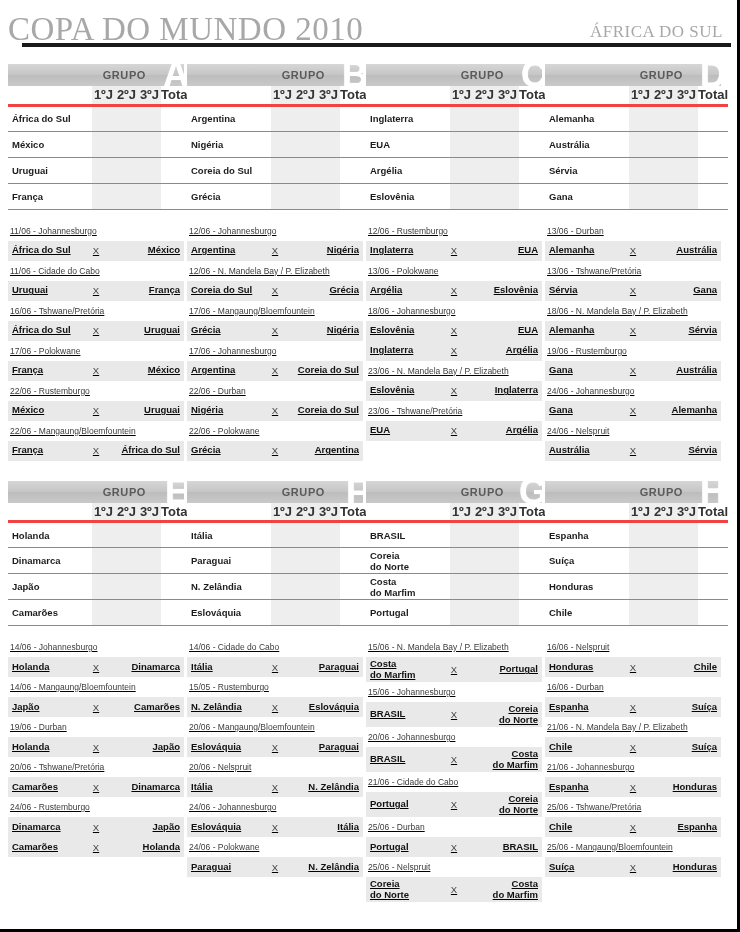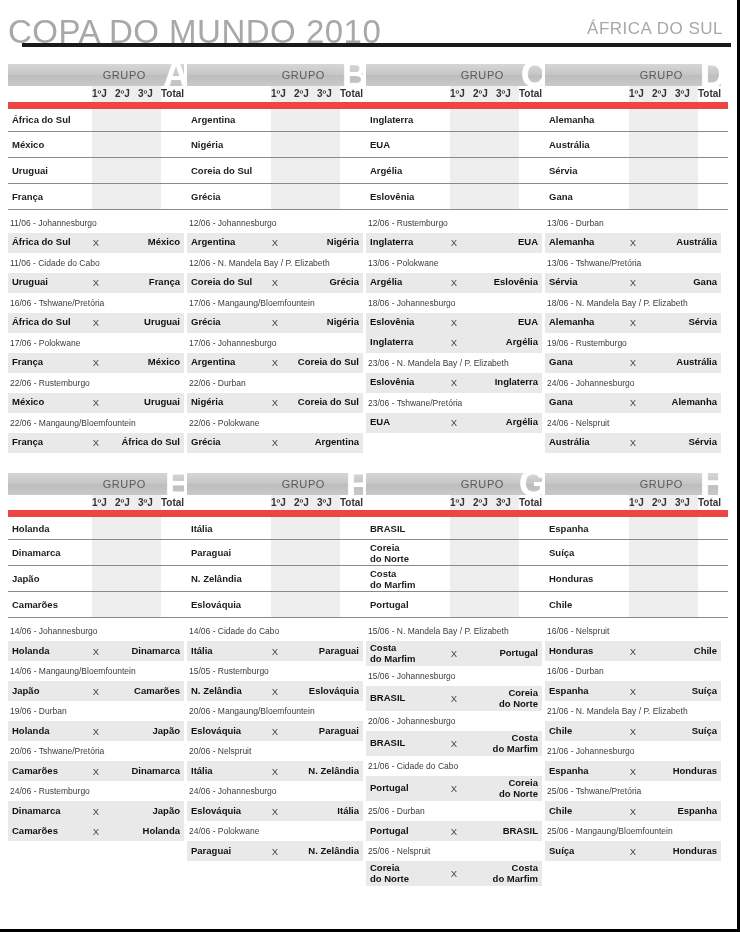--- a/index.html
+++ b/index.html
@@ -18,24 +18,25 @@
     background: #ffffff;
     border-right: 3px solid #000;
     border-bottom: 3px solid #000;
     overflow: hidden;
   }
 
   
   #header {
     position: relative;
     height: 52px;
-    padding: 0 6px 0 8px;
+    padding: 9px 6px 0 8px;
     display: flex;
-    align-items: flex-end;
+    align-items: flex-start;
     justify-content: space-between;
+    font-family: Liberation Serif, serif;
   }
   #title {
     font-size: 33px;
     font-weight: 400;
     letter-spacing: 0.5px;
     color: #a8a8a8;
     line-height: 40px;
     white-space: nowrap;
   }
   #subtitle {
@@ -75,21 +76,21 @@
     position: relative;
     height: 22px;
     background: linear-gradient(to bottom, #d6d6d6 0%, #c6c6c6 48%, #bdbdbd 52%, #c9c9c9 100%);
     display: flex;
     align-items: center;
     justify-content: flex-end;
     padding-right: 38px;
   }
   .group-head .grupo-label {
     font-size: 11px;
-    font-weight: 400;
+    font-weight: 700;
     color: #5a5a5a;
     letter-spacing: 0.6px;
   }
   .group-letter {
     position: absolute;
     right: -4px;
     top: -6px;
     font-size: 36px;
     line-height: 34px;
     font-weight: 700;
@@ -103,48 +104,48 @@
     width: 100%;
     border-collapse: collapse;
     table-layout: fixed;
     background: #fff;
   }
   .standings col.c-team  { width: 84px; }
   .standings col.c-num   { width: 23px; }
   .standings col.c-total { width: 30px; }
 
   .standings th {
-    font-size: 10px;
+    font-size: 13px;
     font-weight: 700;
     color: #333;
-    text-align: left;
+    text-align: center;
     height: 19px;
     vertical-align: middle;
-    border-bottom: 7px solid #ef4444;
+    border-bottom: 3px solid #ef4444;
     background: #fff;
   }
   .standings th.c-shade { background: #eeeeee; }
 
   .standings td {
     height: 26px;
     border-bottom: 1px solid #8a8a8a;
     font-size: 9.5px;
     font-weight: 700;
     color: #1c1c1c;
     vertical-align: middle;
   }
   .standings td.team {
     padding-left: 4px;
     line-height: 11px;
   }
   .standings td.cell { background: #eeeeee; }
   .standings tr:last-child td { border-bottom: 1px solid #8a8a8a; }
 
   
-  .matches { margin-top: 3px; }
+  .matches { margin-top: 11px; text-decoration: underline; }
 
   .match-venue {
     font-size: 8.5px;
     color: #3b3b3b;
     height: 20px;
     line-height: 20px;
     padding-left: 2px;
     background: #ffffff;
     white-space: nowrap;
     overflow: hidden;

